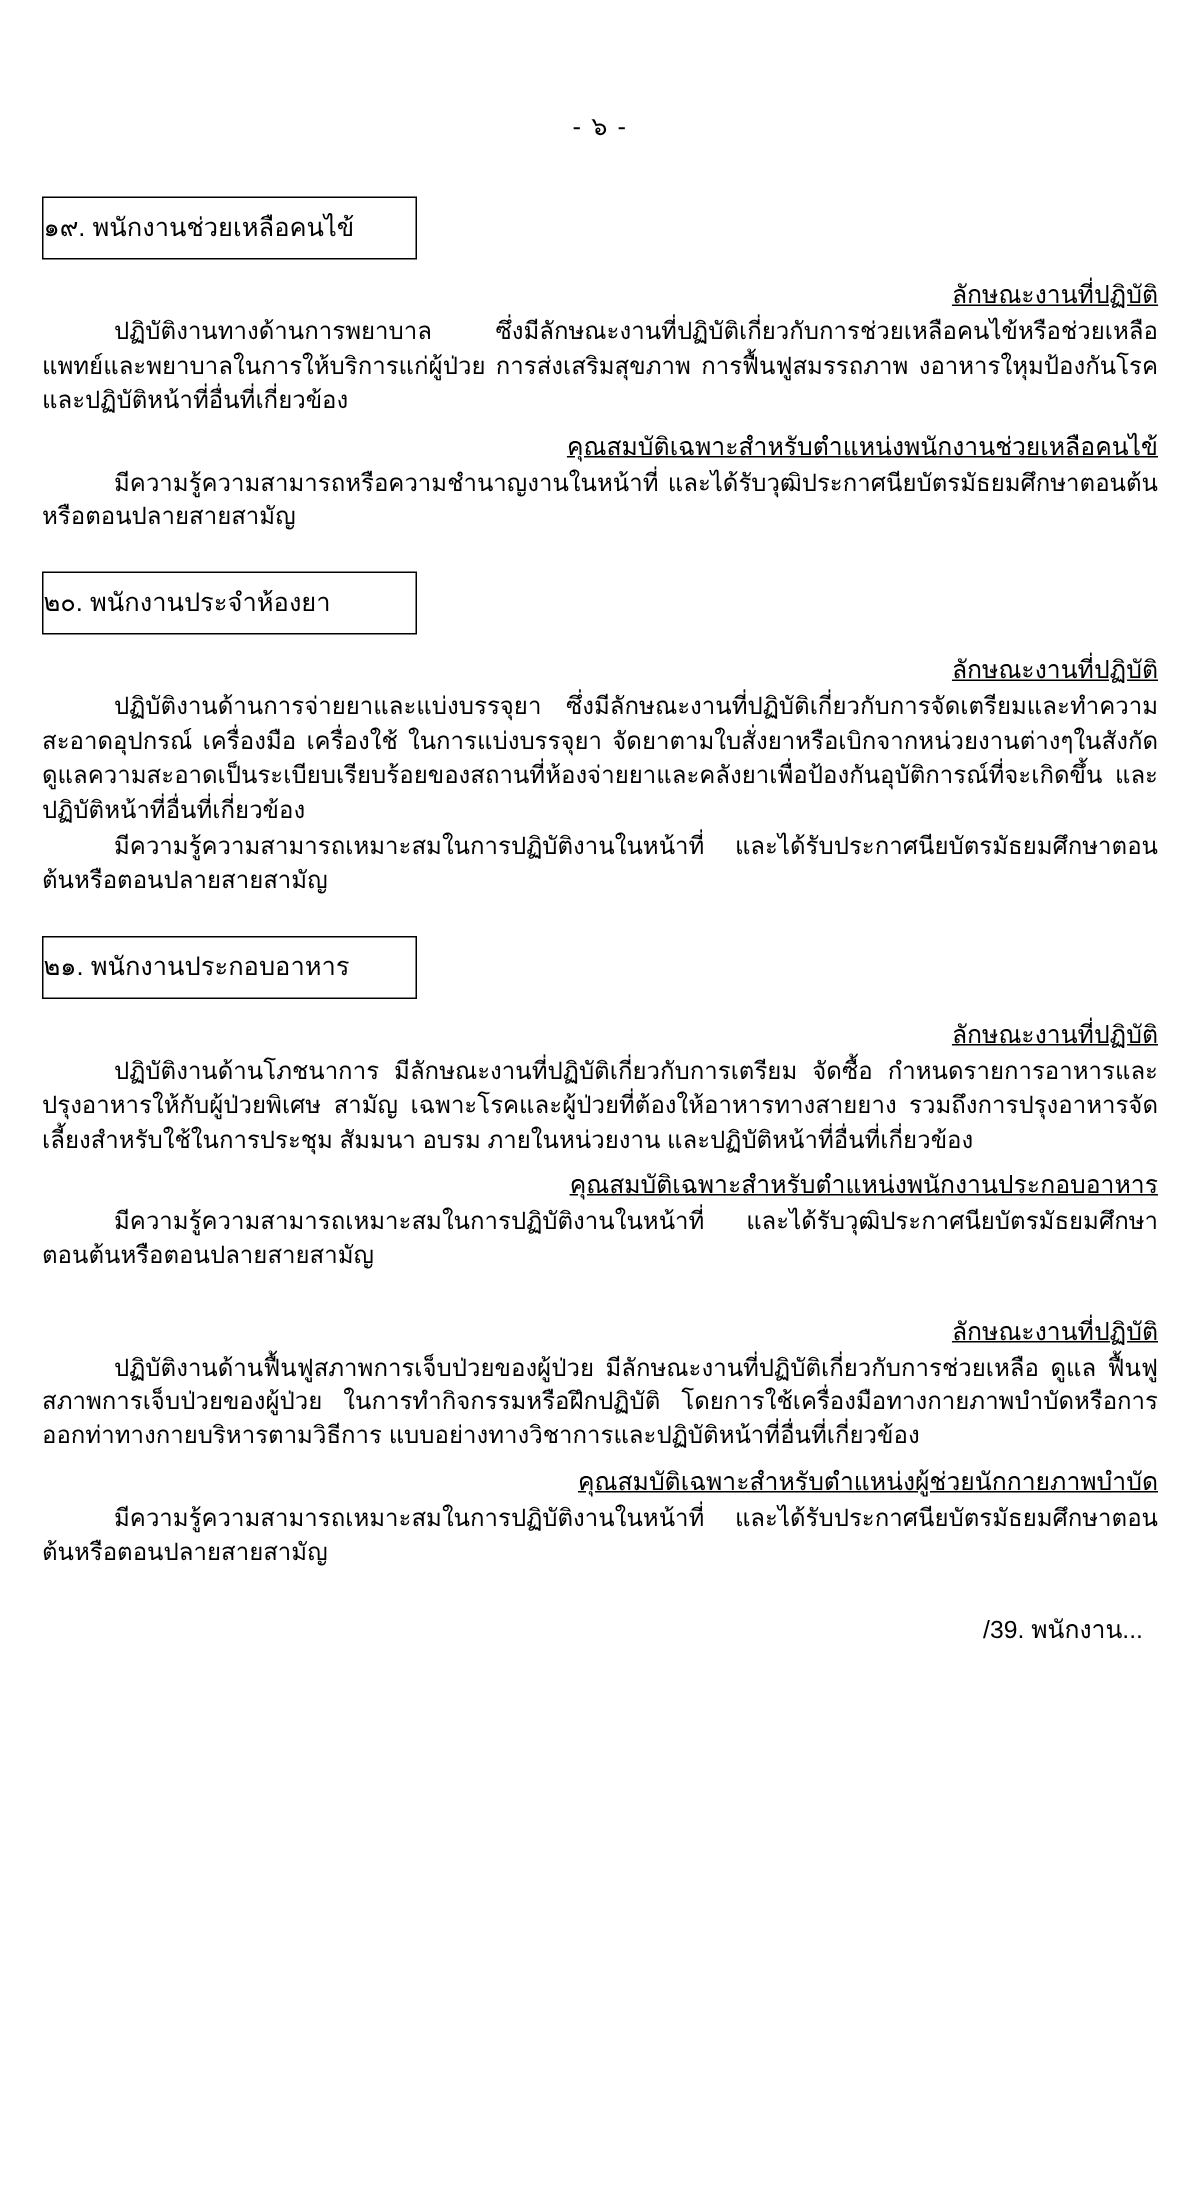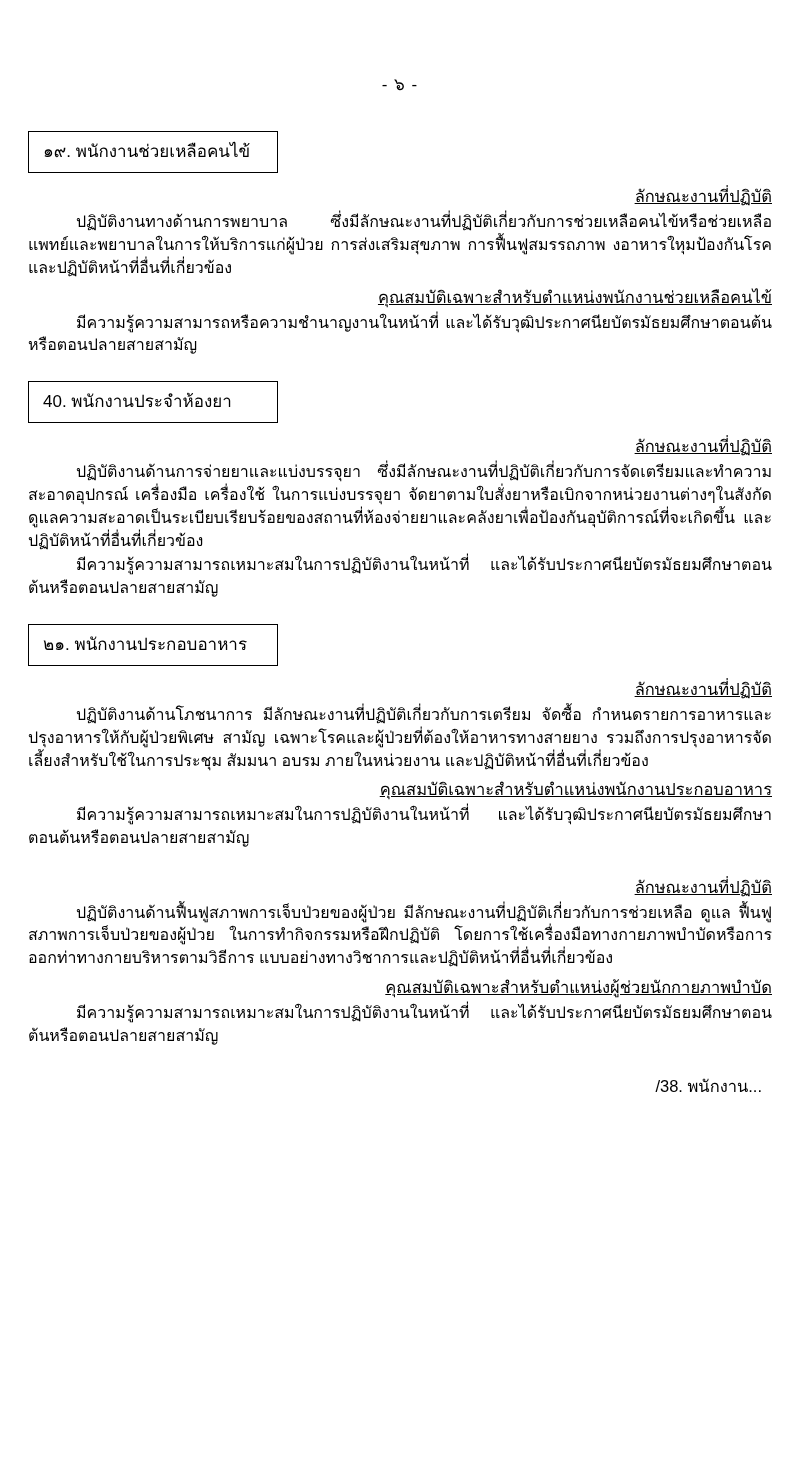--- a/index.html
+++ b/index.html
@@ -26,21 +26,21 @@
     font-size: 17px;
     letter-spacing: 1px;
     margin: 0 0 34px 0;
   }
   .section {
     margin-bottom: 24px;
   }
   .section-heading-box {
     display: inline-block;
     border: 1px solid #000;
-    padding: 10px 18px 10px 14px;
+    padding: 10px 18px 10px 0;
     font-size: 17px;
     font-weight: normal;
     line-height: 1.2;
     margin-bottom: 6px;
     min-width: 250px;
     box-sizing: border-box;
   }
   .sub-heading {
     text-decoration: underline;
     font-size: 16.5px;
@@ -76,36 +76,36 @@
 
   <div class="section">
     <div class="section-heading-box">๑๙. พนักงานช่วยเหลือคนไข้</div>
     <span class="sub-heading">ลักษณะงานที่ปฏิบัติ</span>
     <p class="body-text">ปฏิบัติงานทางด้านการพยาบาล ซึ่งมีลักษณะงานที่ปฏิบัติเกี่ยวกับการช่วยเหลือคนไข้หรือช่วยเหลือแพทย์และพยาบาลในการให้บริการแก่ผู้ป่วย การส่งเสริมสุขภาพ การฟื้นฟูสมรรถภาพ งอาหารใหุมป้องกันโรค และปฏิบัติหน้าที่อื่นที่เกี่ยวข้อง</p>
     <span class="sub-heading qual">คุณสมบัติเฉพาะสำหรับตำแหน่งพนักงานช่วยเหลือคนไข้</span>
     <p class="body-text">มีความรู้ความสามารถหรือความชำนาญงานในหน้าที่  และได้รับวุฒิประกาศนียบัตรมัธยมศึกษาตอนต้นหรือตอนปลายสายสามัญ</p>
   </div>
 
   <div class="section">
-    <div class="section-heading-box">40. พนักงานประจำห้องยา</div>
+    <div class="section-heading-box">๒๐. พนักงานประจำห้องยา</div>
     <span class="sub-heading">ลักษณะงานที่ปฏิบัติ</span>
     <p class="body-text">ปฏิบัติงานด้านการจ่ายยาและแบ่งบรรจุยา ซึ่งมีลักษณะงานที่ปฏิบัติเกี่ยวกับการจัดเตรียมและทำความสะอาดอุปกรณ์ เครื่องมือ เครื่องใช้ ในการแบ่งบรรจุยา จัดยาตามใบสั่งยาหรือเบิกจากหน่วยงานต่างๆในสังกัด ดูแลความสะอาดเป็นระเบียบเรียบร้อยของสถานที่ห้องจ่ายยาและคลังยาเพื่อป้องกันอุบัติการณ์ที่จะเกิดขึ้น และปฏิบัติหน้าที่อื่นที่เกี่ยวข้อง</p>
     <p class="body-text">มีความรู้ความสามารถเหมาะสมในการปฏิบัติงานในหน้าที่  และได้รับประกาศนียบัตรมัธยมศึกษาตอนต้นหรือตอนปลายสายสามัญ</p>
   </div>
 
   <div class="section">
     <div class="section-heading-box">๒๑. พนักงานประกอบอาหาร</div>
     <span class="sub-heading">ลักษณะงานที่ปฏิบัติ</span>
     <p class="body-text">ปฏิบัติงานด้านโภชนาการ มีลักษณะงานที่ปฏิบัติเกี่ยวกับการเตรียม จัดซื้อ กำหนดรายการอาหารและปรุงอาหารให้กับผู้ป่วยพิเศษ สามัญ เฉพาะโรคและผู้ป่วยที่ต้องให้อาหารทางสายยาง รวมถึงการปรุงอาหารจัดเลี้ยงสำหรับใช้ในการประชุม สัมมนา อบรม ภายในหน่วยงาน และปฏิบัติหน้าที่อื่นที่เกี่ยวข้อง</p>
     <span class="sub-heading qual">คุณสมบัติเฉพาะสำหรับตำแหน่งพนักงานประกอบอาหาร</span>
     <p class="body-text">มีความรู้ความสามารถเหมาะสมในการปฏิบัติงานในหน้าที่  และได้รับวุฒิประกาศนียบัตรมัธยมศึกษาตอนต้นหรือตอนปลายสายสามัญ</p>
   </div>
 
   <div class="section">
     <span class="sub-heading">ลักษณะงานที่ปฏิบัติ</span>
     <p class="body-text">ปฏิบัติงานด้านฟื้นฟูสภาพการเจ็บป่วยของผู้ป่วย มีลักษณะงานที่ปฏิบัติเกี่ยวกับการช่วยเหลือ ดูแล ฟื้นฟูสภาพการเจ็บป่วยของผู้ป่วย ในการทำกิจกรรมหรือฝึกปฏิบัติ โดยการใช้เครื่องมือทางกายภาพบำบัดหรือการออกท่าทางกายบริหารตามวิธีการ แบบอย่างทางวิชาการและปฏิบัติหน้าที่อื่นที่เกี่ยวข้อง</p>
     <span class="sub-heading qual">คุณสมบัติเฉพาะสำหรับตำแหน่งผู้ช่วยนักกายภาพบำบัด</span>
     <p class="body-text">มีความรู้ความสามารถเหมาะสมในการปฏิบัติงานในหน้าที่  และได้รับประกาศนียบัตรมัธยมศึกษาตอนต้นหรือตอนปลายสายสามัญ</p>
   </div>
 
-  <div class="footer-note">/38. พนักงาน...</div>
+  <div class="footer-note">/39. พนักงาน...</div>
 
 </div>
 
 </body></html>

